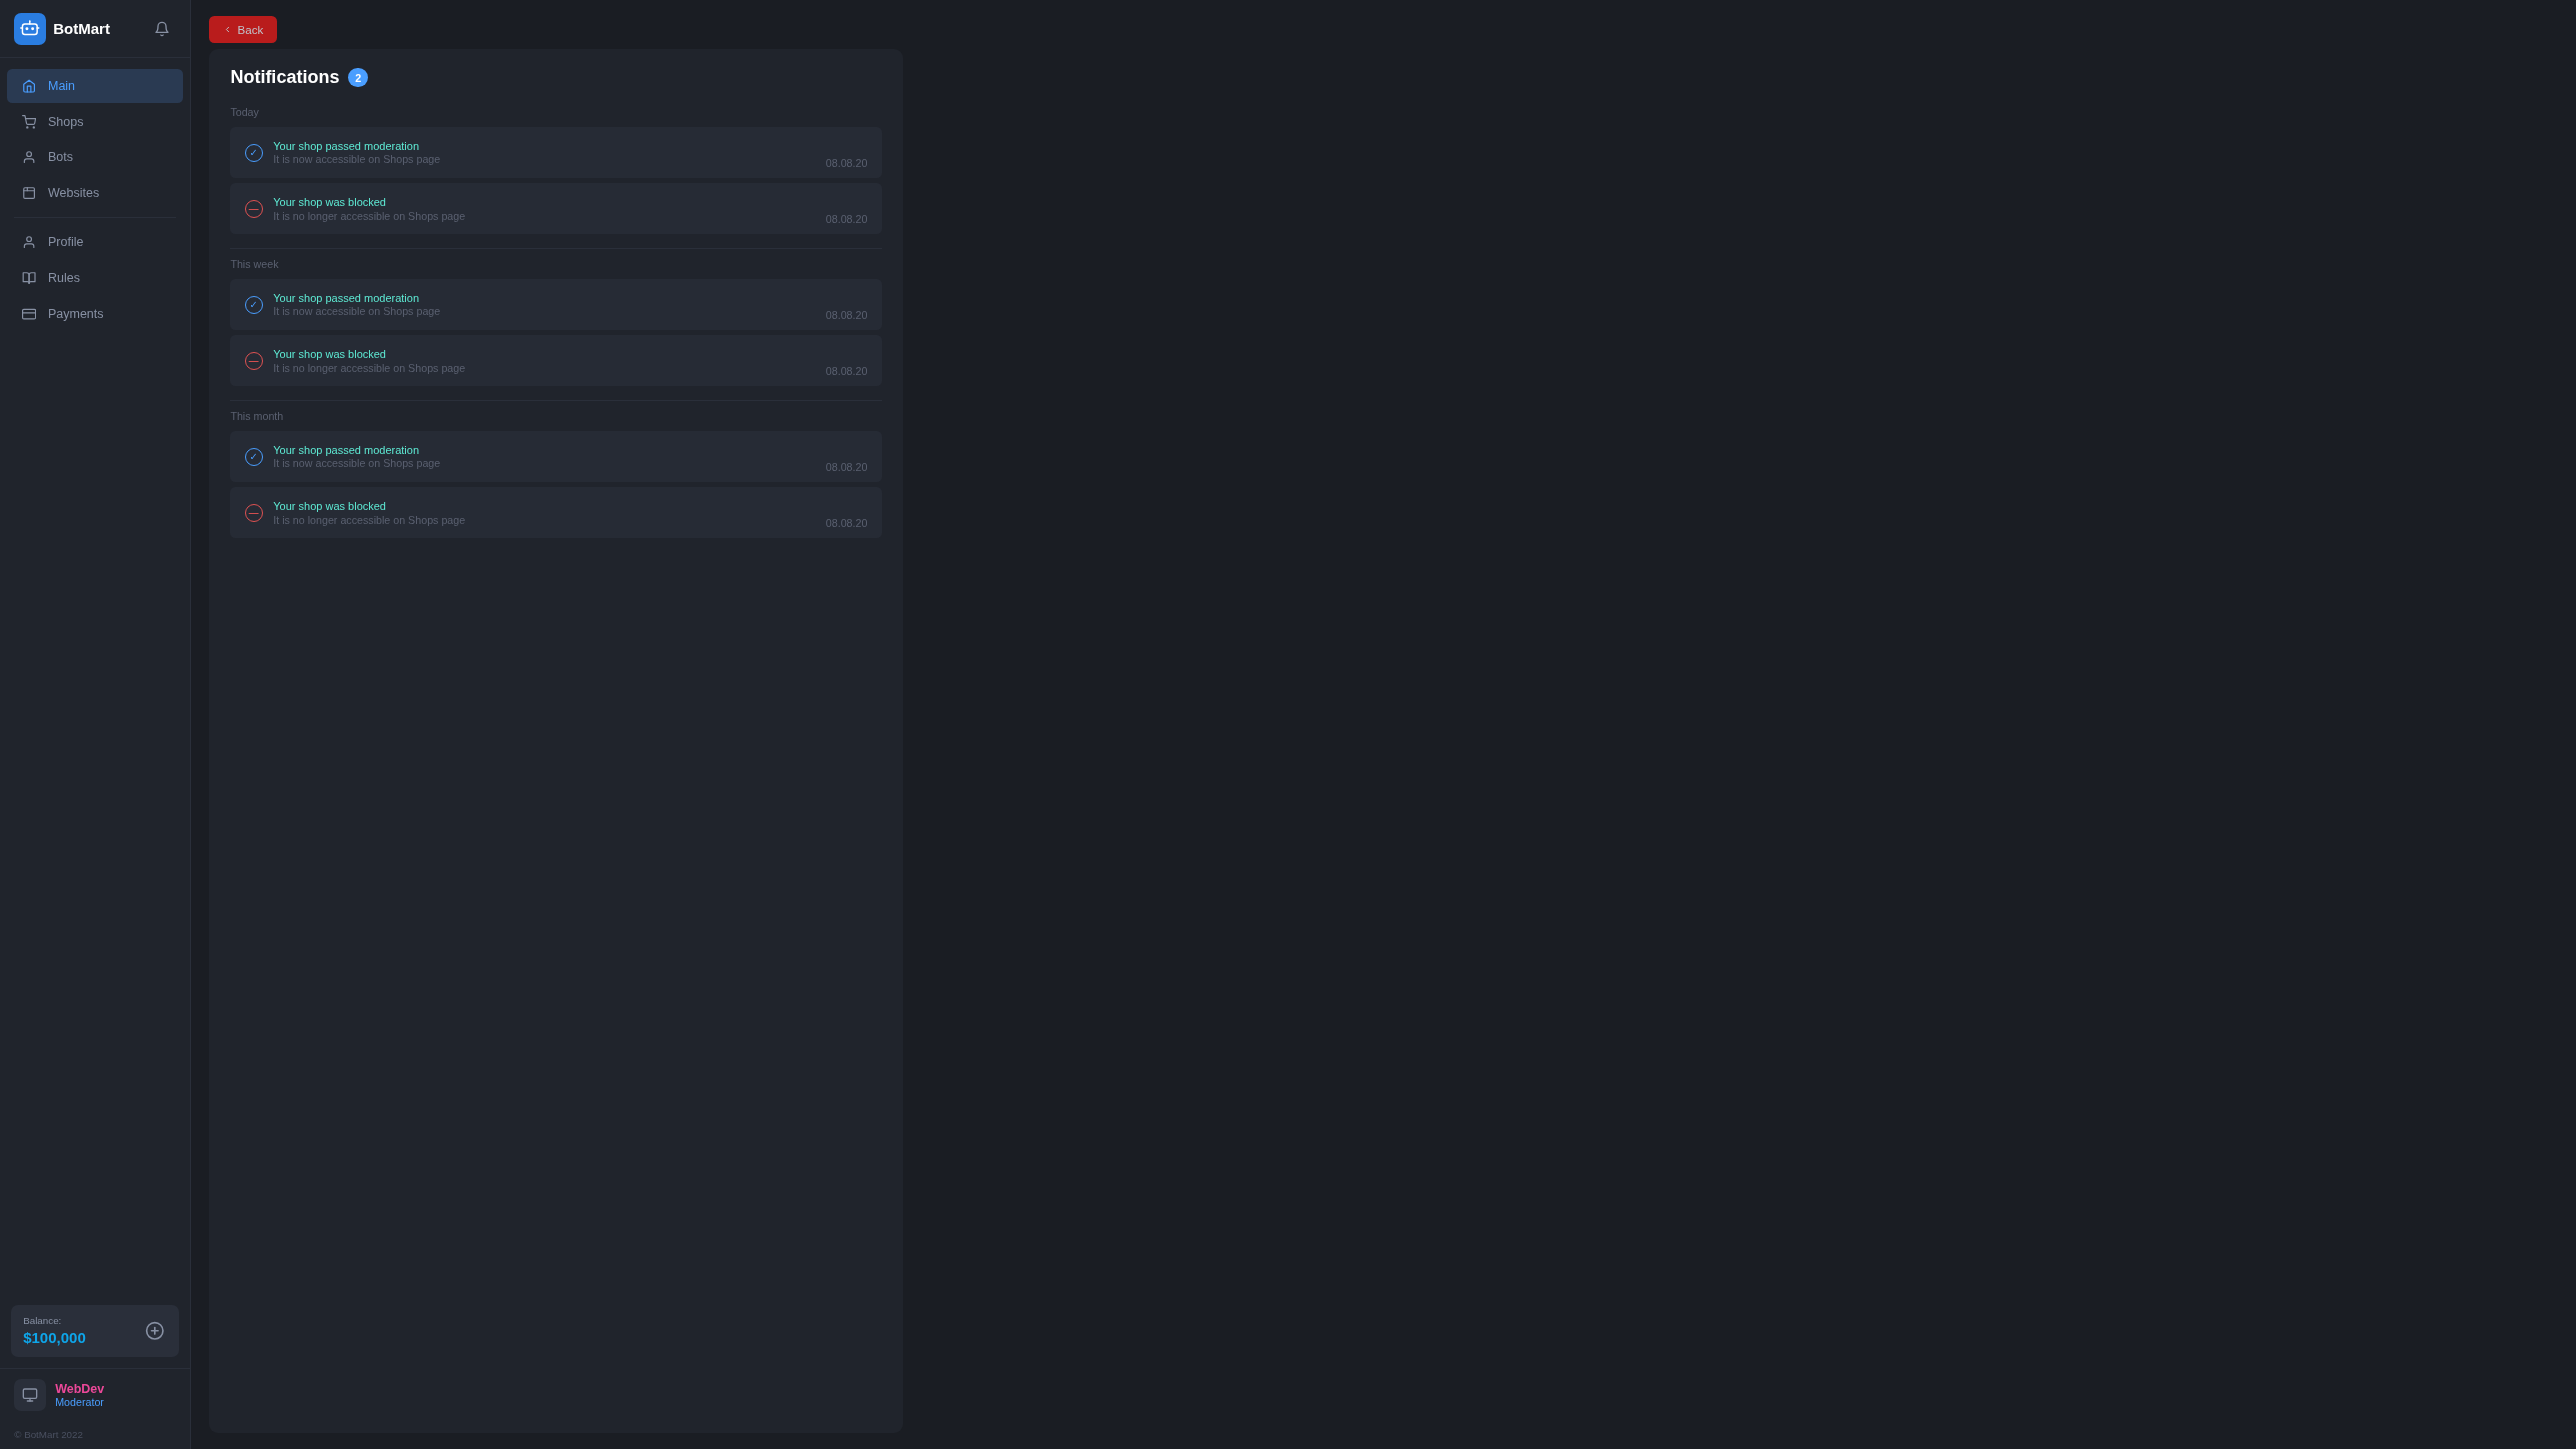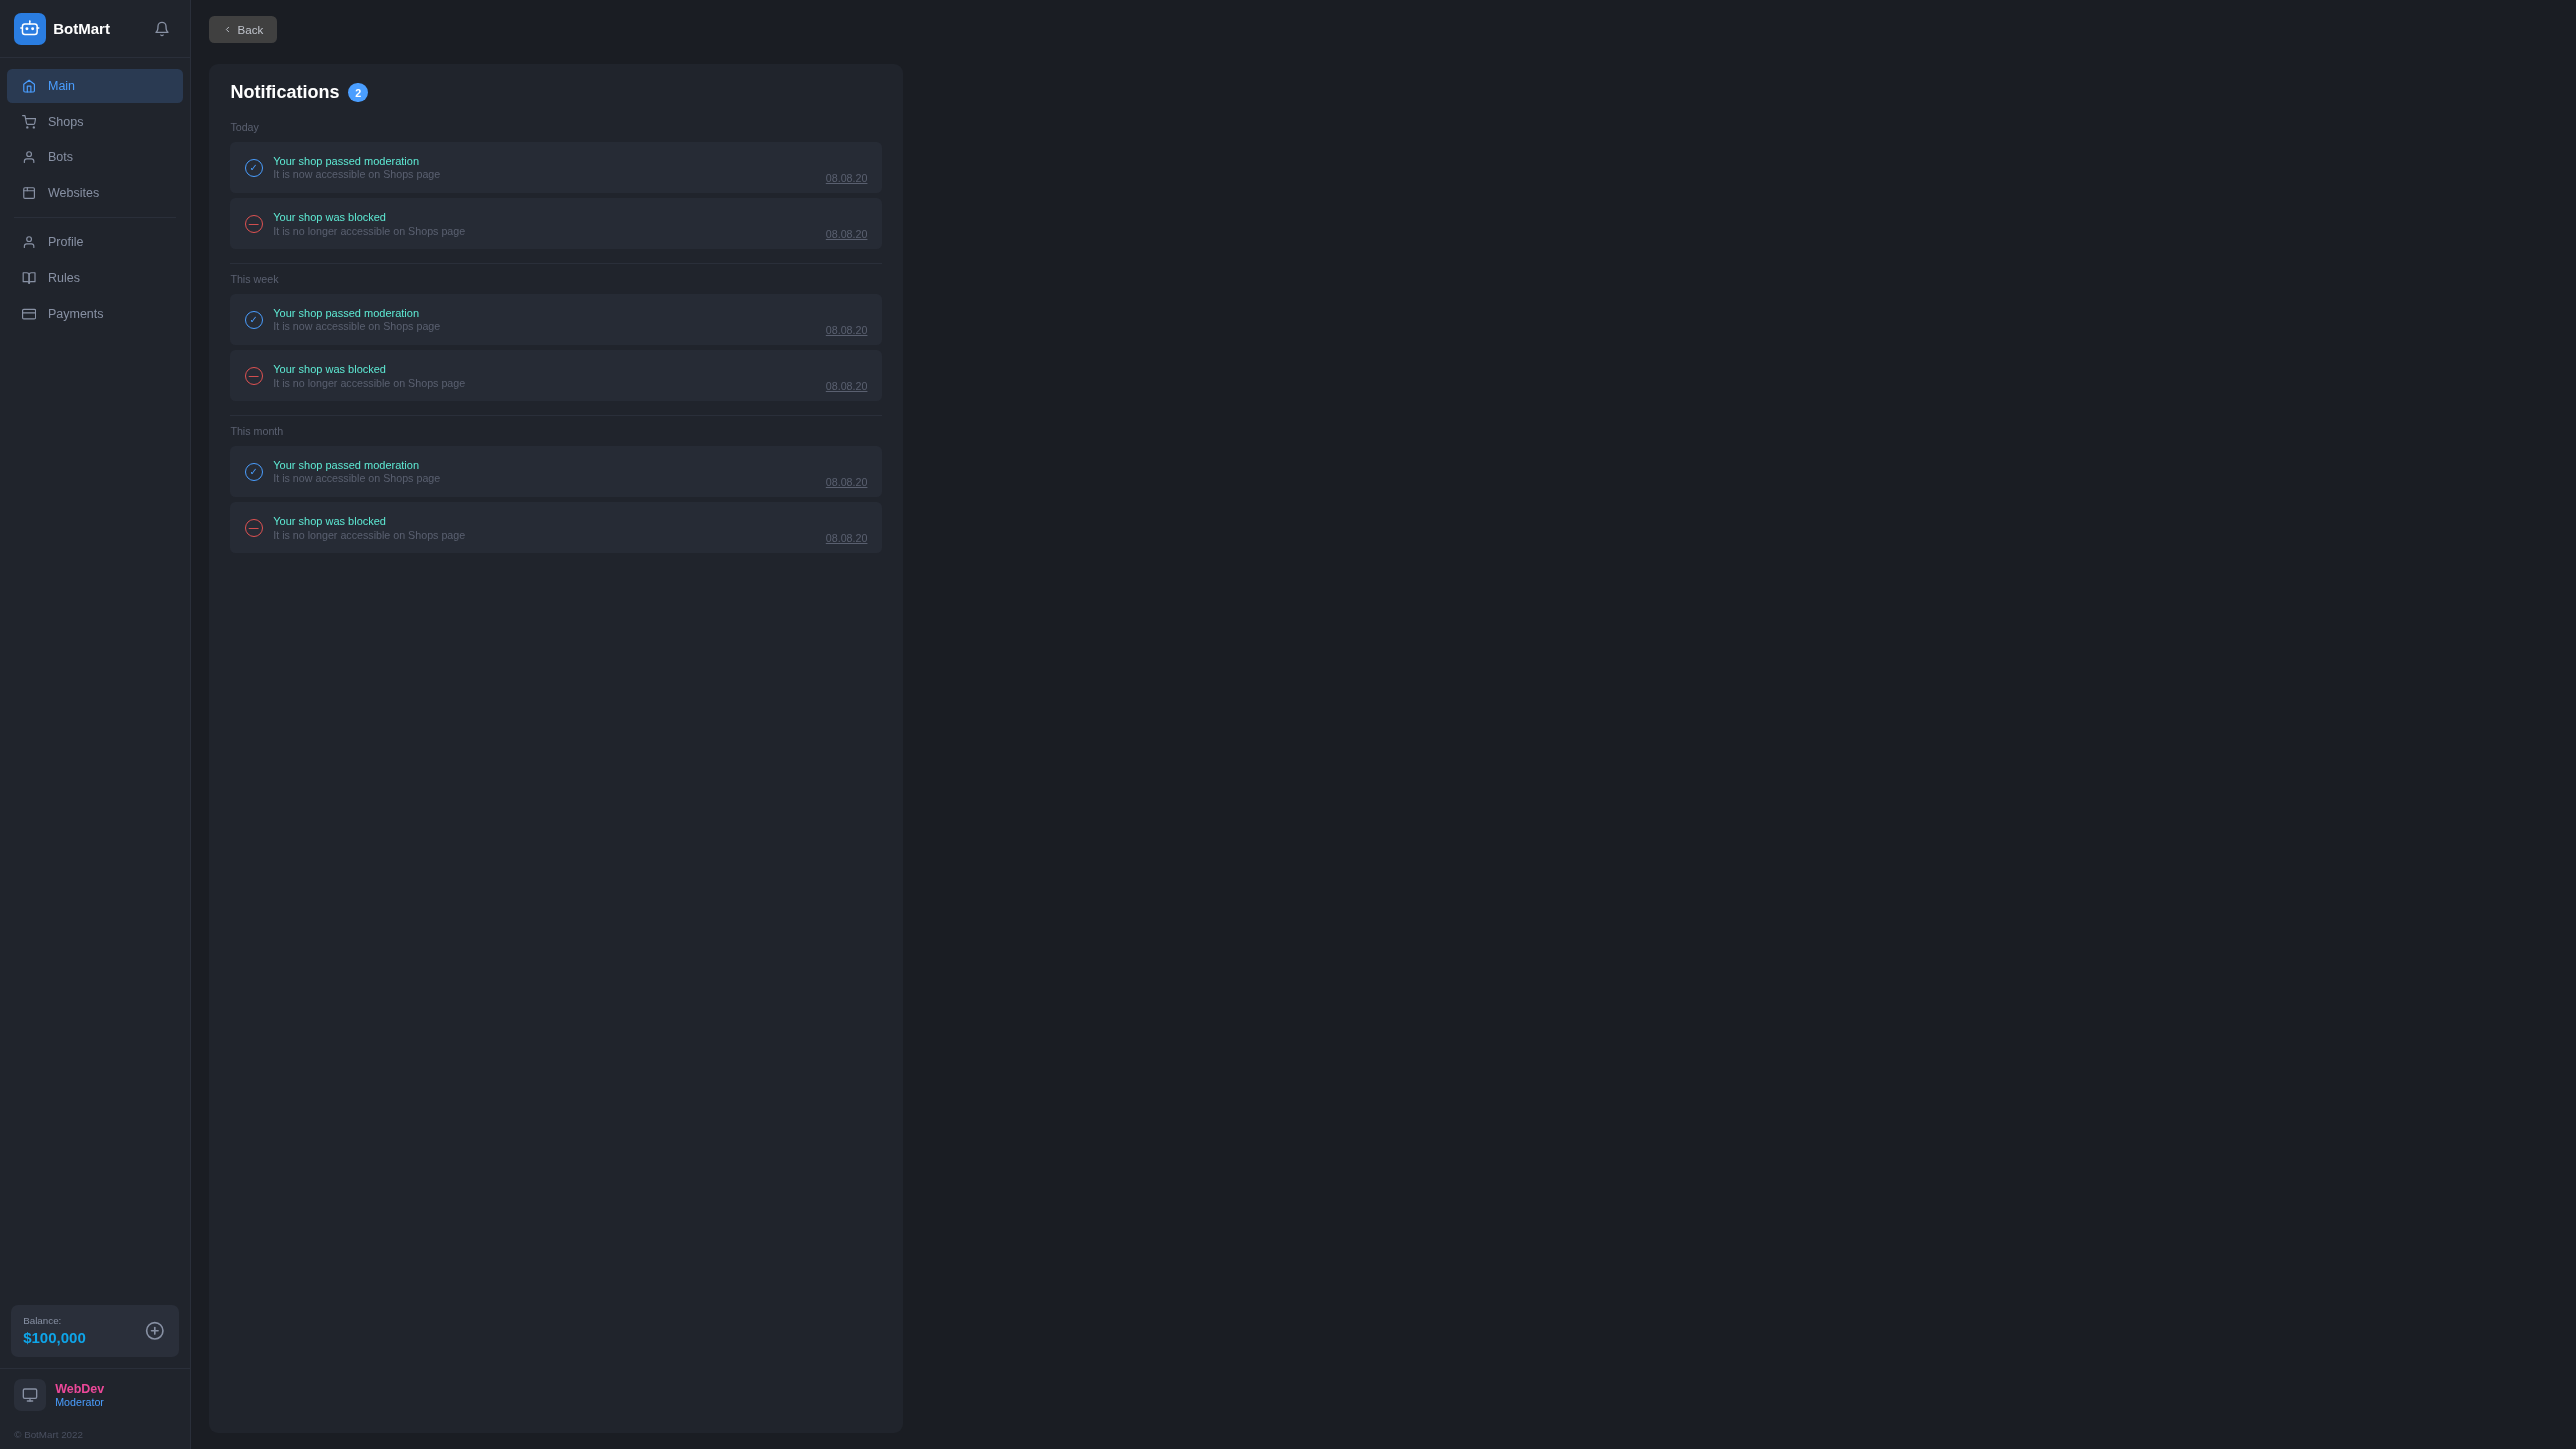--- a/index.html
+++ b/index.html
@@ -186,32 +186,32 @@
     
     .main-content {
       flex: 1;
       display: flex;
       flex-direction: column;
       overflow: hidden;
       padding: 16px 18px;
     }
 
     .back-btn {
-      background: #404040;
+      background: #b91c1c;
       border: none;
       color: #c0c4cc;
       padding: 7.1px 14.2px;
       border-radius: 5.3px;
       cursor: pointer;
       font-size: 11.6px;
       display: flex;
       align-items: center;
       gap: 5.3px;
       align-self: flex-start;
-      margin-bottom: 21px;
+      margin-bottom: 6px;
     }
 
     .notifications-panel {
       background: #20242c;
       border-radius: 9px;
       padding: 18px 21.4px;
       flex: 1;
       overflow-y: auto;
       max-width: 694px;
     }
@@ -309,21 +309,20 @@
       font-size: 10.7px;
       color: #5a6070;
     }
 
     .notif-date {
       font-size: 10.7px;
       color: #5a6070;
       position: absolute;
       right: 14.2px;
       bottom: 9px;
-      text-decoration: underline;
     }
 
     .section-divider {
       height: 0.9px;
       background: #2a2f3a;
       margin: 14.2px 0 9px;
     }
   </style>
 </head>
 <body>

